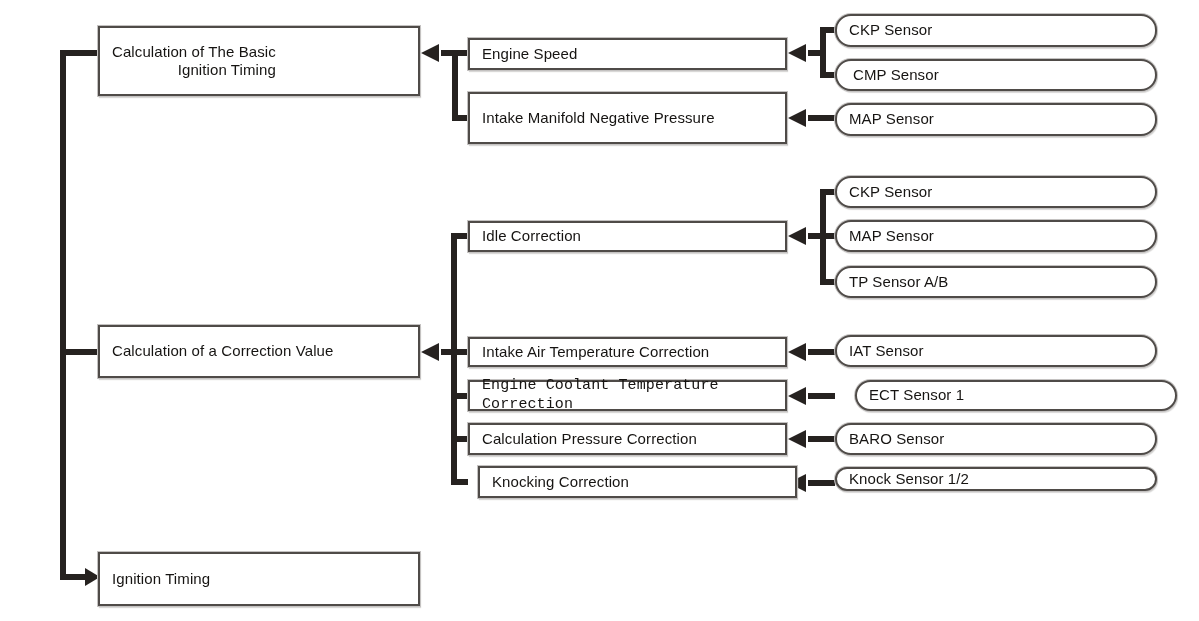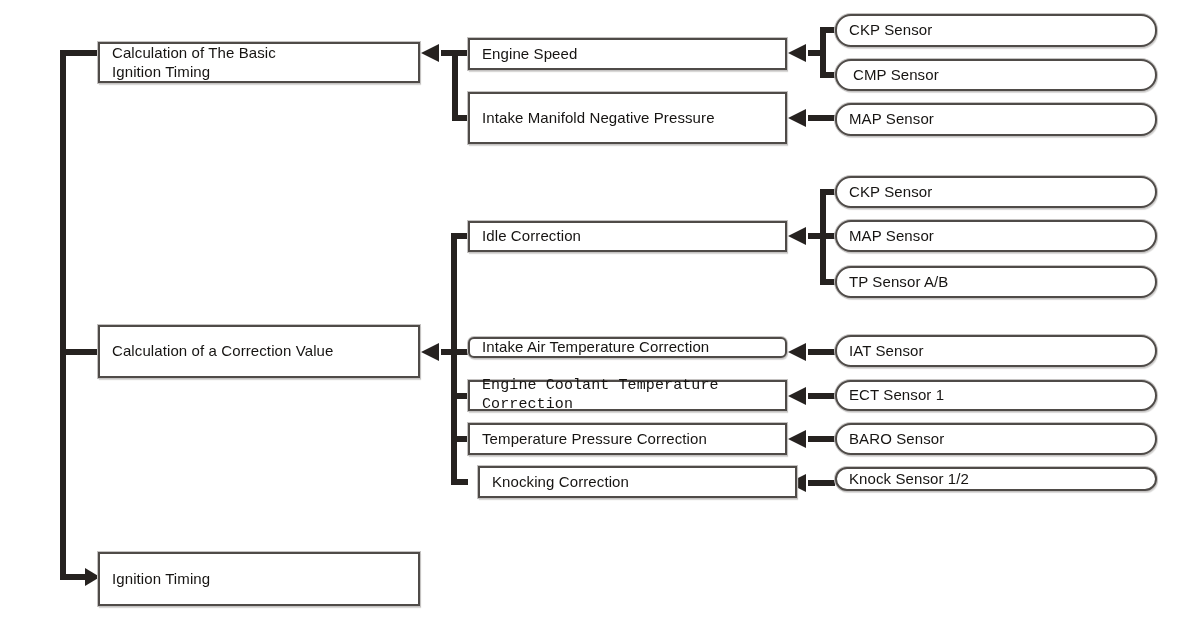--- a/index.html
+++ b/index.html
@@ -81,37 +81,37 @@
 
       <polygon points="806,227 806,245 788,236"></polygon>
 
       <polygon points="806,343 806,361 788,352"></polygon>
       <polygon points="806,387 806,405 788,396"></polygon>
       <polygon points="806,430 806,448 788,439"></polygon>
       <polygon points="806,474 806,492 788,483"></polygon>
     </g>
   </svg>
 
-  <div class="node col-left" style="top:42px; height:41px;">Calculation of The Basic
+  <div class="node col-left" style="top:26px; height:70px;text-align:right;">Calculation of The Basic
 Ignition Timing</div>
   <div class="node col-left" style="top:325px; height:53px;">Calculation of a Correction Value</div>
   <div class="node col-left" style="top:552px; height:54px;">Ignition Timing</div>
 
   <div class="node col-mid" style="top:38px; height:32px;text-align:center;">Engine Speed</div>
   <div class="node col-mid" style="top:92px; height:52px;">Intake Manifold Negative Pressure</div>
   <div class="node col-mid" style="top:221px; height:31px;">Idle Correction</div>
-  <div class="node col-mid" style="top:337px; height:21px;border-radius:6px;">Intake Air Temperature Correction</div>
+  <div class="node col-mid" style="top:337px; height:30px;">Intake Air Temperature Correction</div>
   <div class="node col-mid" style="top:380px; height:31px;font-family:Liberation Mono, monospace;">Engine Coolant Temperature Correction</div>
-  <div class="node col-mid" style="top:423px; height:32px;">Temperature Pressure Correction</div>
+  <div class="node col-mid" style="top:423px; height:32px;">Calculation Pressure Correction</div>
   <div class="node col-mid" style="top:466px; height:32px;margin-left:10px;">Knocking Correction</div>
 
   <div class="node col-right" style="top:14px; height:33px;">CKP Sensor</div>
   <div class="node col-right" style="top:59px; height:32px;padding-left:16px;">CMP Sensor</div>
   <div class="node col-right" style="top:103px; height:33px;">MAP Sensor</div>
   <div class="node col-right" style="top:176px; height:32px;">CKP Sensor</div>
   <div class="node col-right" style="top:220px; height:32px;">MAP Sensor</div>
   <div class="node col-right" style="top:266px; height:32px;">TP Sensor A/B</div>
   <div class="node col-right" style="top:335px; height:32px;">IAT Sensor</div>
-  <div class="node col-right" style="top:380px; height:31px;">ECT Sensor 1</div>
+  <div class="node col-right" style="top:380px; height:31px;margin-left:20px;">ECT Sensor 1</div>
   <div class="node col-right" style="top:423px; height:32px;">BARO Sensor</div>
   <div class="node col-right" style="top:467px; height:24px;">Knock Sensor 1/2</div>
 
 </div>
 
 </body></html>

